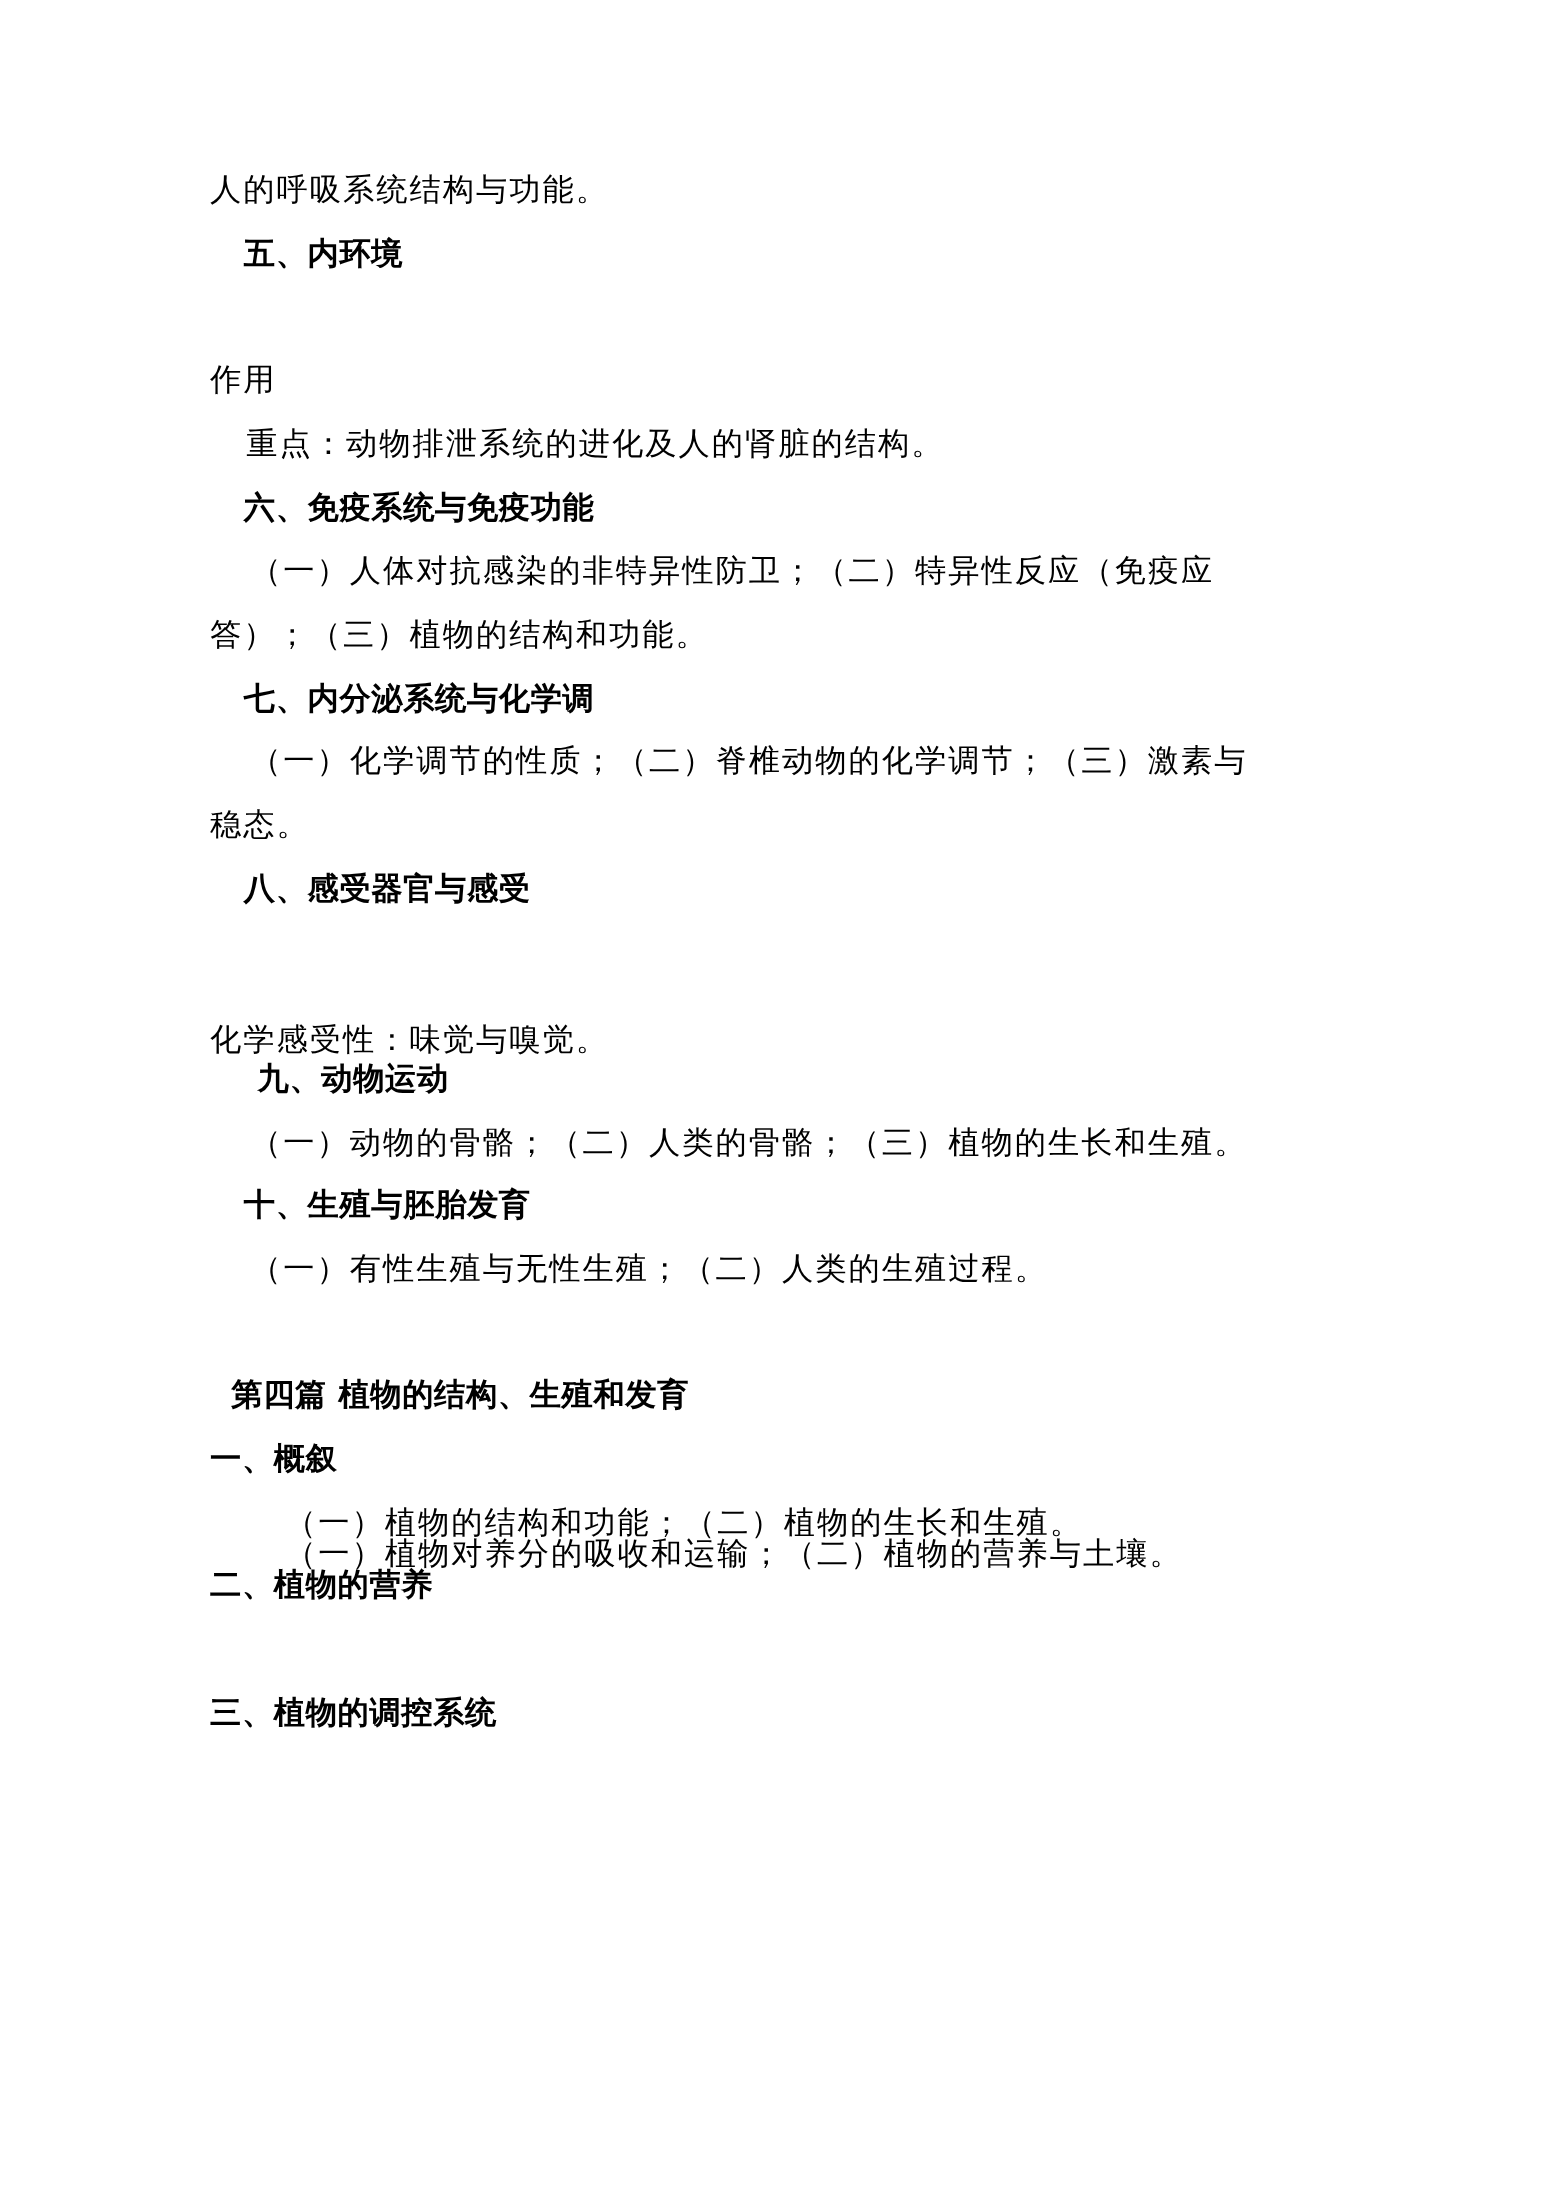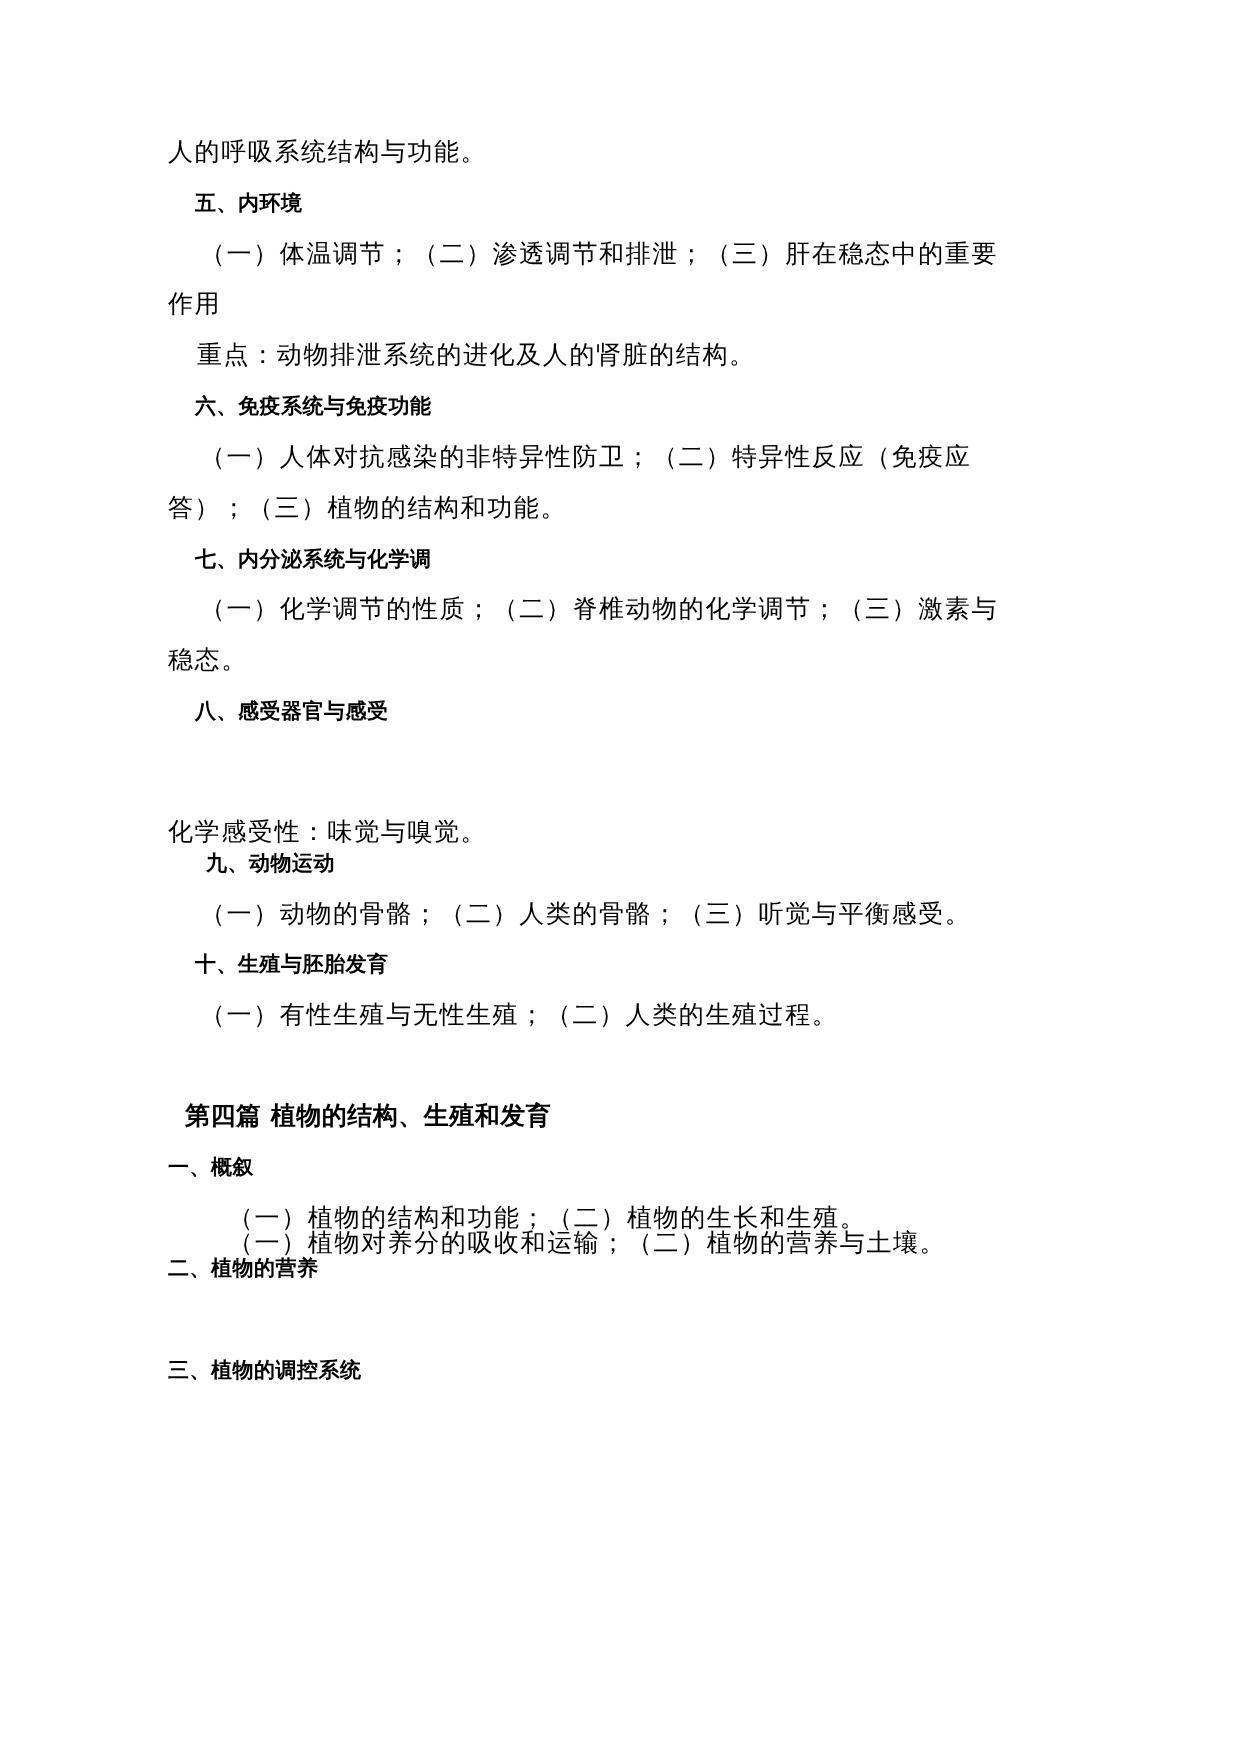--- a/index.html
+++ b/index.html
@@ -30,56 +30,55 @@
       line-height: 30px;
       letter-spacing: 1.6px;
     }
     .body-text {
       font-family: "DejaVu Serif", "Liberation Serif", serif;
       font-weight: normal;
     }
     .heading {
       font-family: "DejaVu Sans", "Liberation Sans", sans-serif;
       font-weight: bold;
-      font-size: 21px;
+      font-size: 25px;
       letter-spacing: 0.5px;
     }
     .part-title {
       font-family: "DejaVu Sans", "Liberation Sans", sans-serif;
       font-weight: bold;
       font-size: 25px;
       letter-spacing: 0.5px;
       margin-left: 17px;
     }
   </style>
 </head>
 <body>
 
 <div class="page">
 
   <div class="line body-text" style="left:168px; top:137px;">人的呼吸系统结构与功能。</div>
 
   <div class="line heading" style="left:195px; top:188px;">五、内环境</div>
-  <div class="line body-text" style="left:200px; top:239px;">（一）体温调节；（二）渗透调节和排泄；（三）肝在稳态中的重要</div>
   <div class="line body-text" style="left:168px; top:289px;">作用</div>
   <div class="line body-text" style="left:197px; top:340px;">重点：动物排泄系统的进化及人的肾脏的结构。</div>
 
   <div class="line heading" style="left:195px; top:391px;">六、免疫系统与免疫功能</div>
   <div class="line body-text" style="left:200px; top:442px;">（一）人体对抗感染的非特异性防卫；（二）特异性反应（免疫应</div>
   <div class="line body-text" style="left:168px; top:493px;">答）；（三）植物的结构和功能。</div>
 
   <div class="line heading" style="left:195px; top:544px;">七、内分泌系统与化学调</div>
   <div class="line body-text" style="left:200px; top:594px;">（一）化学调节的性质；（二）脊椎动物的化学调节；（三）激素与</div>
   <div class="line body-text" style="left:168px; top:645px;">稳态。</div>
 
   <div class="line heading" style="left:195px; top:696px;">八、感受器官与感受</div>
   <div class="line body-text" style="left:168px; top:797px;margin-top:20px;">化学感受性：味觉与嗅觉。</div>
 
   <div class="line heading" style="left:206px; top:848px;">九、动物运动</div>
-  <div class="line body-text" style="left:200px; top:899px;">（一）动物的骨骼；（二）人类的骨骼；（三）听觉与平衡感受。</div>
+  <div class="line body-text" style="left:200px; top:899px;">（一）动物的骨骼；（二）人类的骨骼；（三）植物的生长和生殖。</div>
 
   <div class="line heading" style="left:195px; top:949px;">十、生殖与胚胎发育</div>
   <div class="line body-text" style="left:200px; top:1000px;">（一）有性生殖与无性生殖；（二）人类的生殖过程。</div>
 
   <div class="line part-title" style="left:168px; top:1101px;">第四篇  植物的结构、生殖和发育</div>
 
   <div class="line heading" style="left:168px; top:1152px;">一、概叙</div>
   <div class="line body-text" style="left:228px; top:1203px;">（一）植物的结构和功能；（二）植物的生长和生殖。</div>
 
   <div class="line heading" style="left:168px; top:1253px;">二、植物的营养</div>

